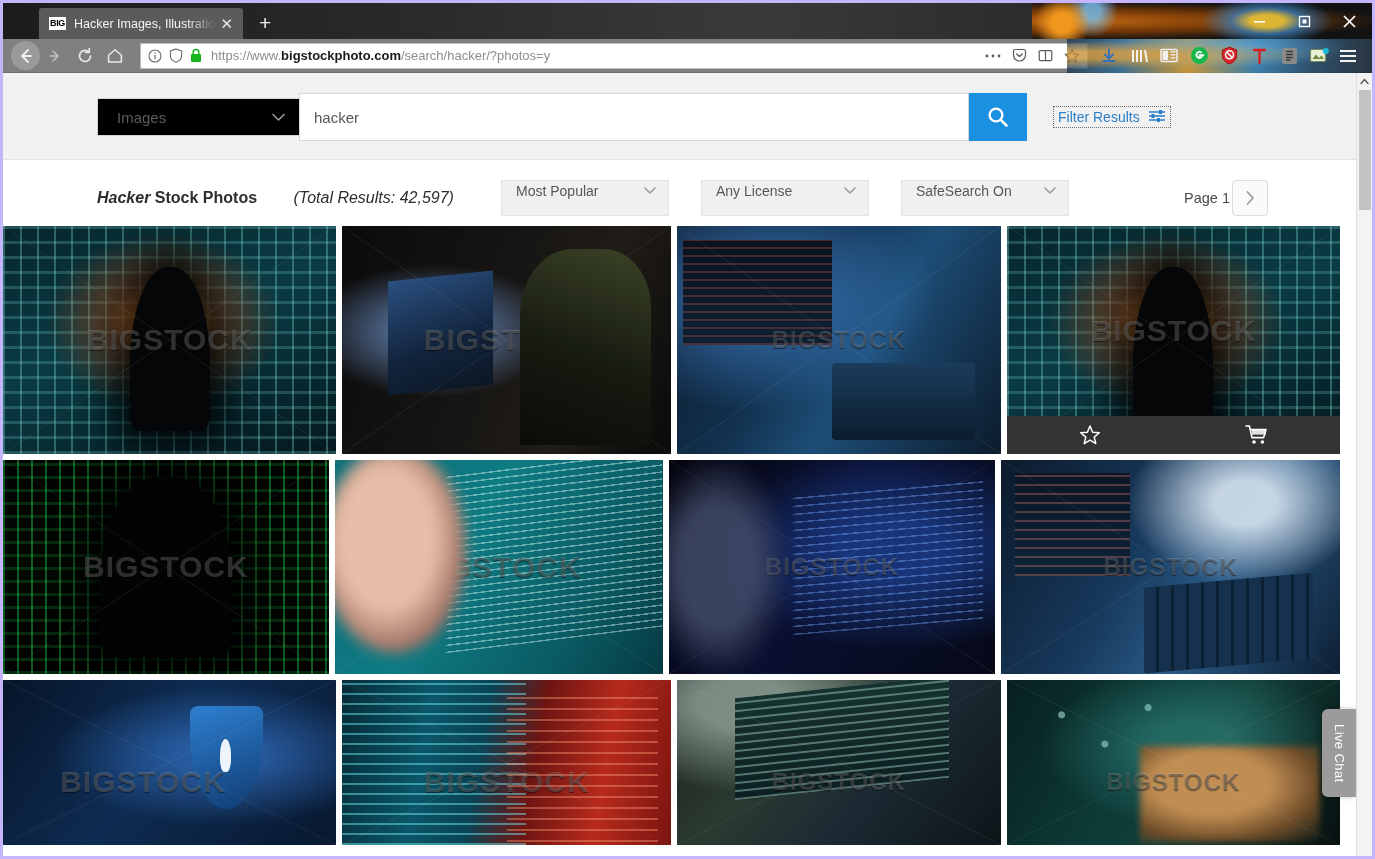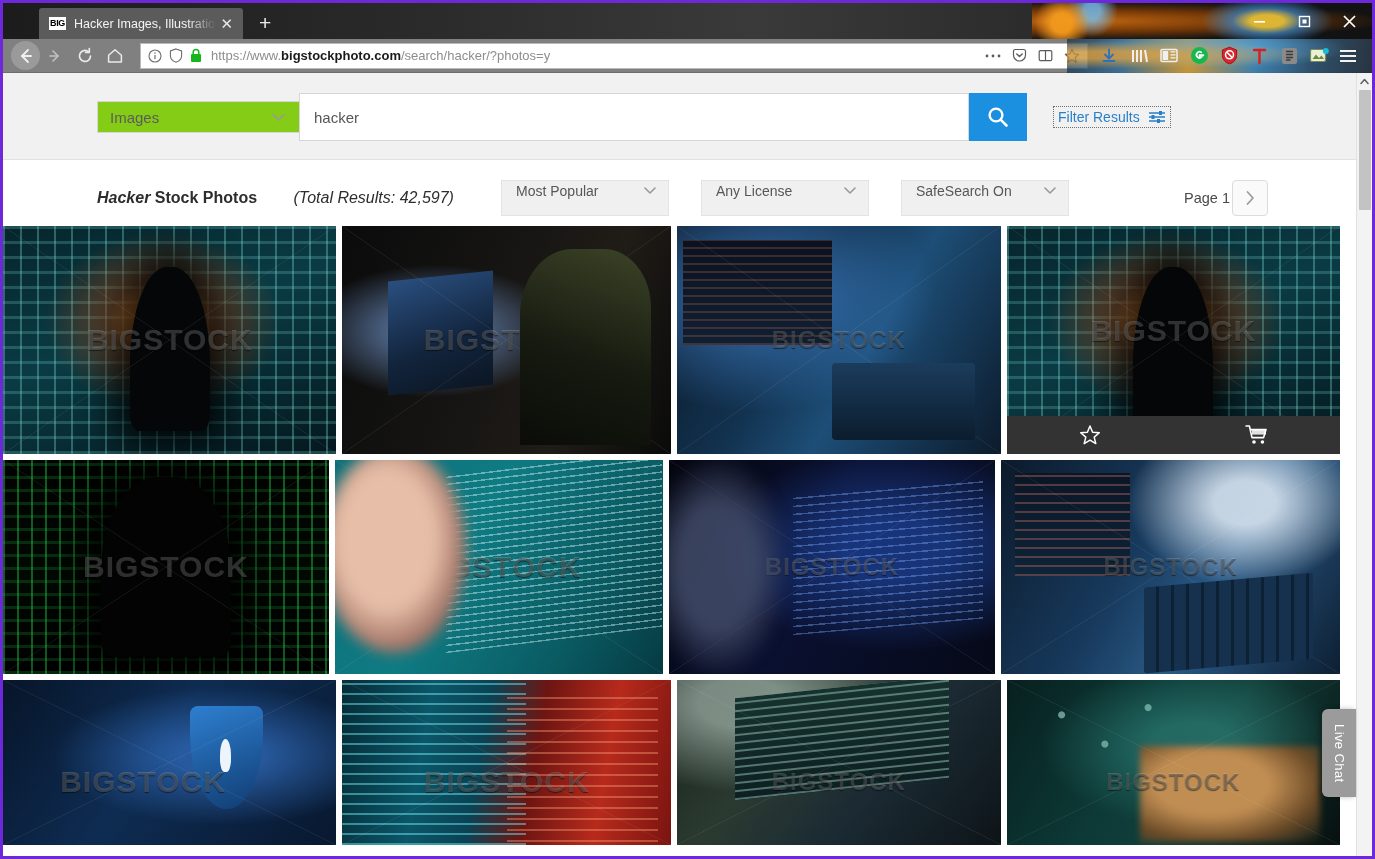--- a/index.html
+++ b/index.html
@@ -6,21 +6,21 @@
   html, body {
     width: 1375px; height: 859px; overflow: hidden;
     font-family: "Liberation Sans", sans-serif;
     background: #000;
   }
 
   
   #window {
     width: 1375px; height: 859px; position: relative;
     background: #2b2b2b;
-    border: 3px solid #6d28d9;
+    border: 3px solid #c4b5fd;
   }
 
   
   #tabstrip {
     height: 36px; position: relative;
     background: linear-gradient(90deg,#1c1c1c 0%,#2a2a2a 30%,#3a3a3a 55%,#2e2e2e 72%,#1a1a1a 100%);
     display: flex; align-items: flex-end;
     overflow: hidden;
   }
   
@@ -99,31 +99,31 @@
   #viewport {
     position: relative; width: 100%; height: calc(859px - 6px - 36px - 34px);
     background: #fff; overflow: hidden;
   }
   #page { position: absolute; inset: 0 16px 0 0; overflow: hidden; background:#fff;}
 
   
   #searchbar-wrap { background: #f1f1f1; border-bottom: 1px solid #e2e2e2; padding: 20px 0 18px 0; }
   #searchbar { display: flex; align-items: center; padding-left: 94px; }
   .cat-select {
-    width: 202px; height: 32px; background: #84cc16; border: 1px solid #d6d6d6; border-right: none;
-    display: flex; align-items: center; justify-content: space-between; padding: 0 14px 0 12px;
+    width: 202px; height: 38px; background: #000000; border: 1px solid #d6d6d6; border-right: none;
+    display: flex; align-items: center; justify-content: space-between; padding: 0 14px 0 19px;
     font-size: 15px; color: #5c5c5c;
   }
   .qinput {
     width: 670px; height: 48px; background: #fff; border: 1px solid #d6d6d6;
     display: flex; align-items: center; padding: 0 14px; font-size: 15px; color: #565656;
   }
   .search-go { width: 58px; height: 48px; background: #1b90e0; display: flex; align-items: center; justify-content: center; }
   .filter-results {
-    margin-left: 26px; display: flex; align-items: center; gap: 8px;
+    margin-left: 26px; display: flex; align-items: flex-start; gap: 8px;
     color: #2a7fc9; font-size: 14px; border: 1px dotted #6f6f6f; padding: 2px 4px;
   }
 
   
   #results-head { padding: 20px 0 10px 0; position: relative; }
   .rh-row { display: flex; align-items: center; padding-left: 94px; }
   .rh-title { font-size: 16px; color: #2d2d2d; white-space: nowrap; }
   .rh-title .kw { font-weight: bold; font-style: italic; }
   .rh-title .bold { font-weight: bold; }
   .rh-title .total { font-style: italic; margin-left: 32px; }

